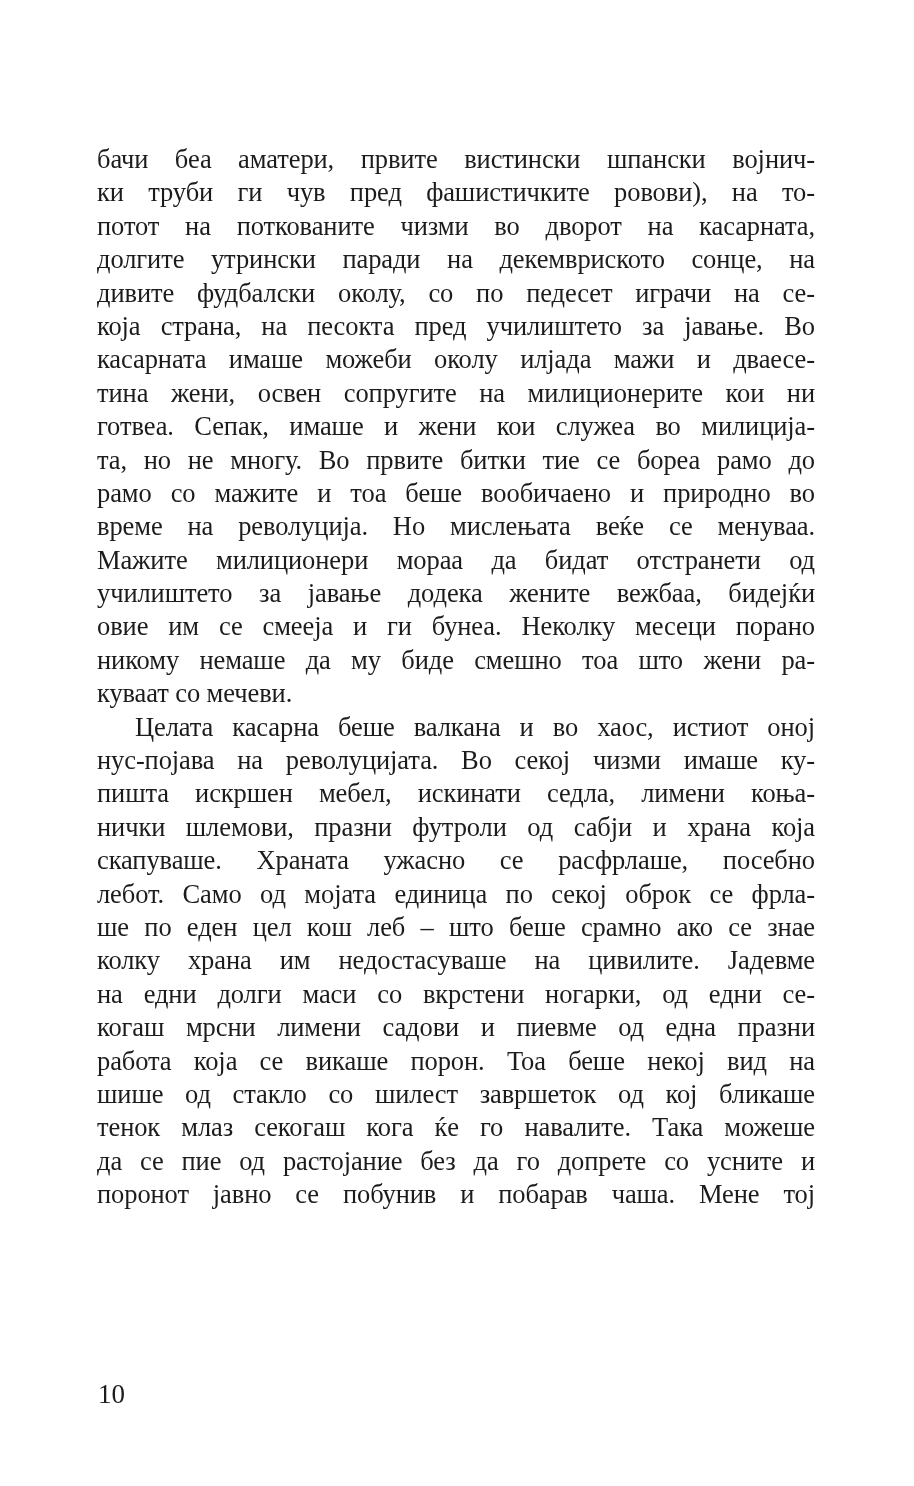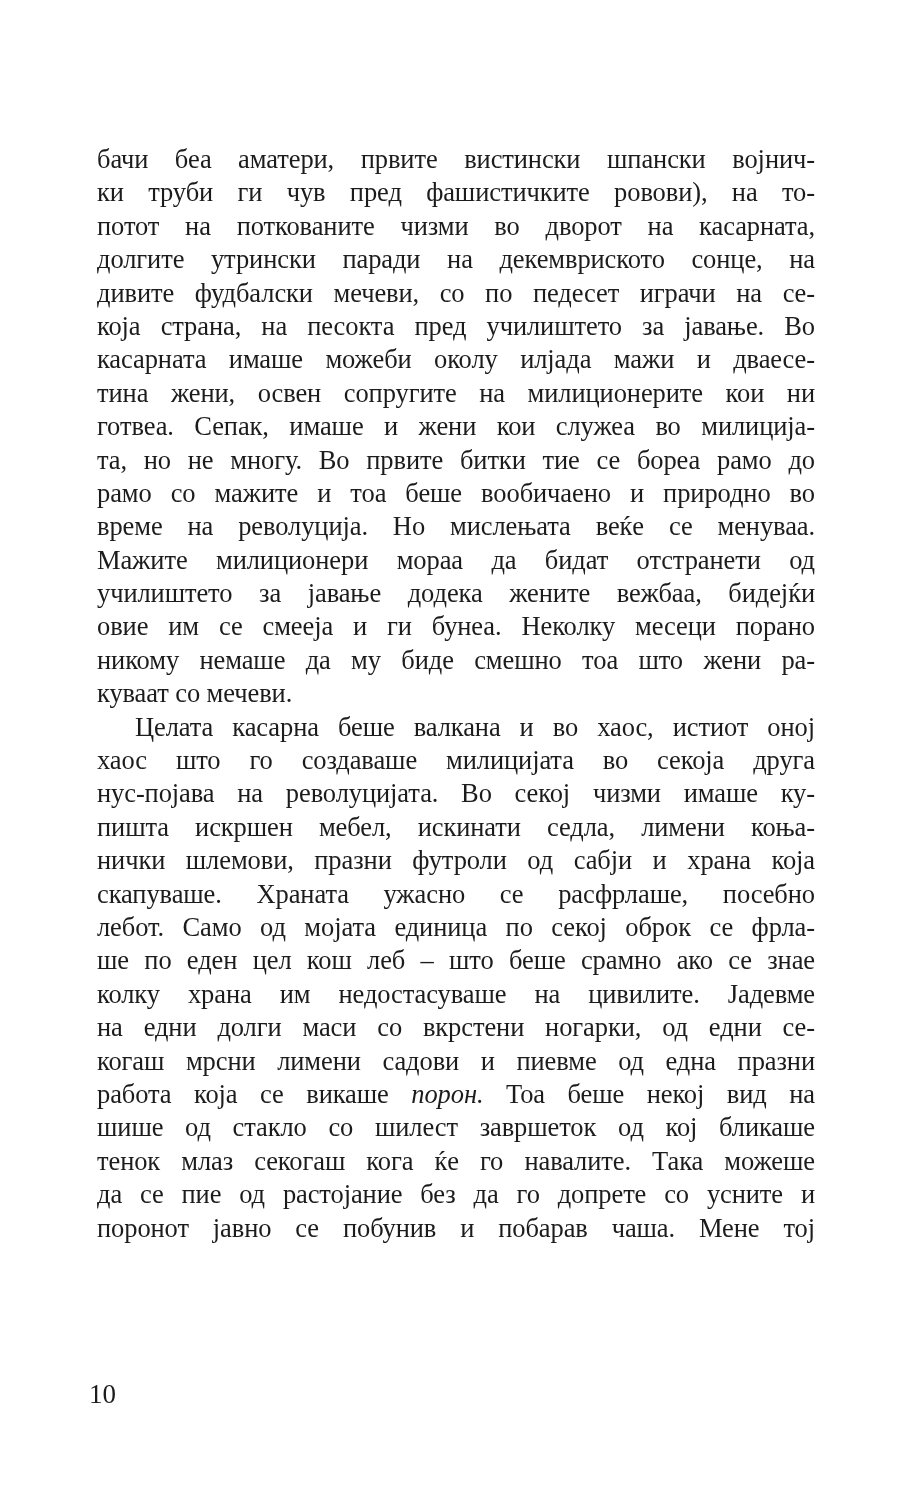--- a/index.html
+++ b/index.html
@@ -34,55 +34,53 @@
     letter-spacing: -0.1px;
   }
   .line.no-just {
     text-align: left;
     text-align-last: left;
   }
   .line.indent {
     padding-left: 38px;
   }
   .line .italic {
-    font-style: italic;
   }
   .page-number {
     position: absolute;
-    left: 89px;
+    left: 98px;
     top: 1378px;
     color: #1c1c1c;
     font-size: 27px;
     line-height: 33px;
   }
 </style>
 </head>
 <body>
 
 <div class="page">
   <div class="text-block">
       <div class="line"><span>бачи беа аматери, првите вистински шпански војнич-</span></div>
       <div class="line"><span>ки труби ги чув пред фашистичките ровови), на то-</span></div>
       <div class="line"><span>потот на поткованите чизми во дворот на касарната,</span></div>
       <div class="line"><span>долгите утрински паради на декемвриското сонце, на</span></div>
-      <div class="line"><span>дивите фудбалски мечеви, со по педесет играчи на се-</span></div>
+      <div class="line"><span>дивите фудбалски околу, со по педесет играчи на се-</span></div>
       <div class="line"><span>која страна, на песокта пред училиштето за јавање. Во</span></div>
       <div class="line"><span>касарната имаше можеби околу илјада мажи и дваесе-</span></div>
       <div class="line"><span>тина жени, освен сопругите на милиционерите кои ни</span></div>
       <div class="line"><span>готвеа. Сепак, имаше и жени кои служеа во милиција-</span></div>
       <div class="line"><span>та, но не многу. Во првите битки тие се бореа рамо до</span></div>
       <div class="line"><span>рамо со мажите и тоа беше вообичаено и природно во</span></div>
       <div class="line"><span>време на револуција. Но мислењата веќе се менуваа.</span></div>
       <div class="line"><span>Мажите милиционери мораа да бидат отстранети од</span></div>
       <div class="line"><span>училиштето за јавање додека жените вежбаа, бидејќи</span></div>
       <div class="line"><span>овие им се смееја и ги бунеа. Неколку месеци порано</span></div>
       <div class="line"><span>никому немаше да му биде смешно тоа што жени ра-</span></div>
       <div class="line no-just"><span>куваат со мечеви.</span></div>
       <div class="line indent"><span>Целата касарна беше валкана и во хаос, истиот оној</span></div>
-      <div class="line"><span>хаос што го создаваше милицијата во секоја друга</span></div>
       <div class="line"><span>нус-појава на револуцијата. Во секој чизми имаше ку-</span></div>
       <div class="line"><span>пишта искршен мебел, искинати седла, лимени коња-</span></div>
       <div class="line"><span>нички шлемови, празни футроли од сабји и храна која</span></div>
       <div class="line"><span>скапуваше. Храната ужасно се расфрлаше, посебно</span></div>
       <div class="line"><span>лебот. Само од мојата единица по секој оброк се фрла-</span></div>
       <div class="line"><span>ше по еден цел кош леб – што беше срамно ако се знае</span></div>
       <div class="line"><span>колку храна им недостасуваше на цивилите. Јадевме</span></div>
       <div class="line"><span>на едни долги маси со вкрстени ногарки, од едни се-</span></div>
       <div class="line"><span>когаш мрсни лимени садови и пиевме од една празни</span></div>
       <div class="line"><span>работа која се викаше </span><span class="italic">порон.</span><span> Тоа беше некој вид на</span></div>

